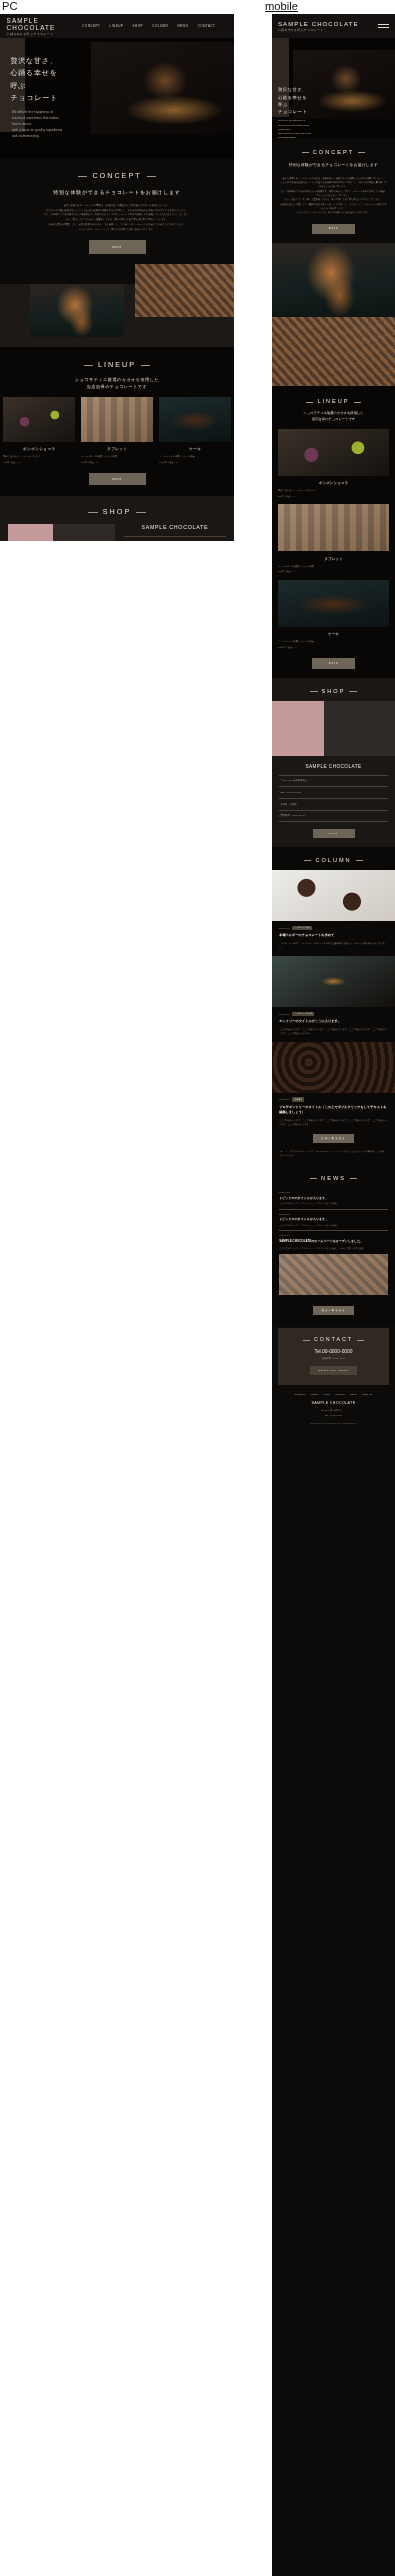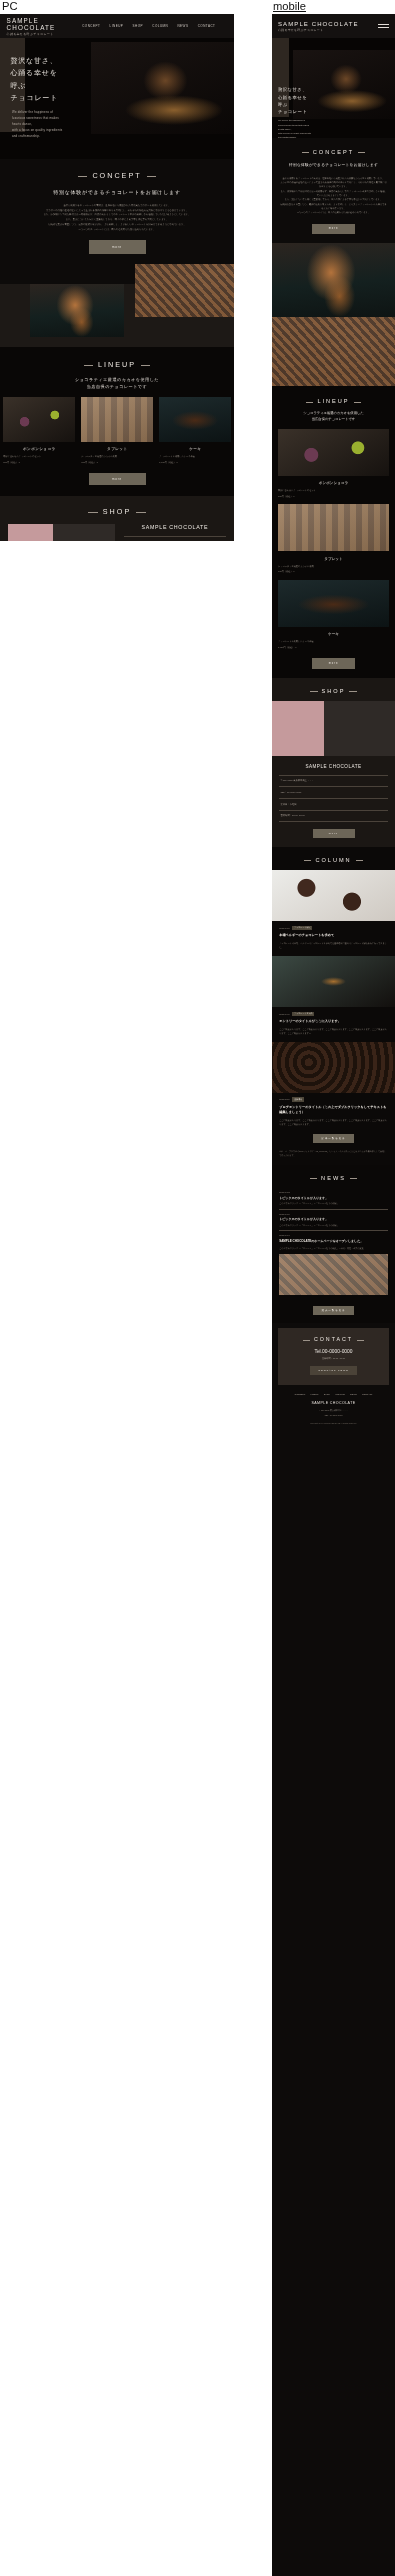--- a/index.html
+++ b/index.html
@@ -7,21 +7,21 @@
   body {
     width:395px; height:2576px; position:relative;
     font-family:"Liberation Sans","DejaVu Sans",sans-serif;
     overflow:hidden;
   }
   .label-pc, .label-mobile {
     position:absolute; top:0px; font-size:11.2px; color:#111; letter-spacing:0px;
     font-family:"Liberation Sans",sans-serif; line-height:13px;
   }
   .label-pc { left:2px; }
-  .label-mobile { left:273px;text-decoration:underline; }
+  .label-mobile { left:265px;text-decoration:underline; }
 
   
   #pc {
     position:absolute; left:0; top:14px; width:234px; height:527px;
     background:#0d0b0a; overflow:hidden;
   }
   
   #mobile {
     position:absolute; left:272px; top:14px; width:123px; height:2562px;
     background:#0d0b0a; overflow:hidden;

